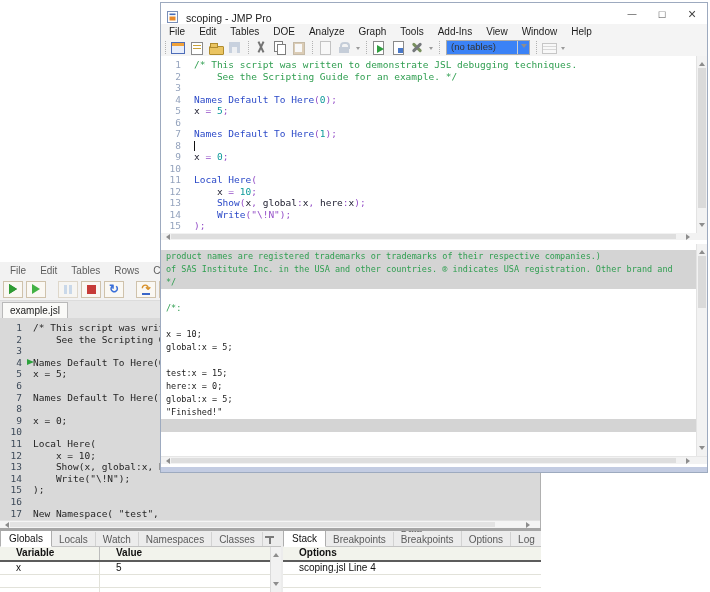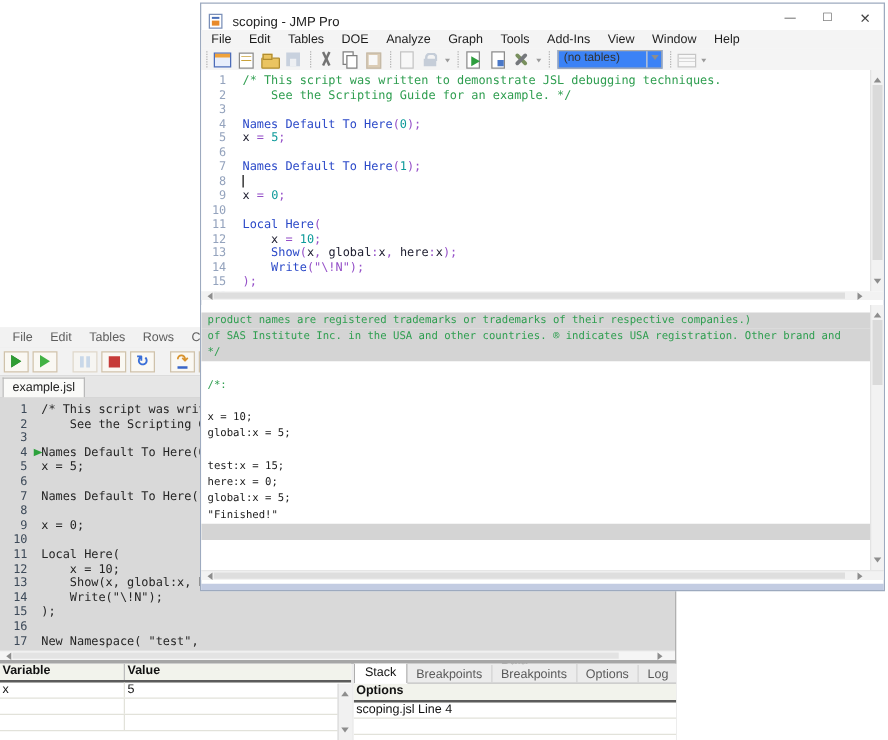--- a/index.html
+++ b/index.html
@@ -61,21 +61,21 @@
   .ptabs{height:16px;background:#ececec;display:flex;align-items:flex-end;border-bottom:1px solid #c2c2c2;
          position:relative;box-sizing:border-box}
   .ptab{font-size:10px;color:#5a5a5a;padding:2px 7px 1px;border-right:1px solid #d2d2d2;cursor:default}
   .ptab.active{background:#fff;color:#111;border:1px solid #aeaeae;border-bottom:1px solid #fff;
                margin-bottom:-1px;padding:2px 8px}
   .pin{position:absolute;right:7px;top:4px;width:9px;height:9px}
   .pin::before{content:"";position:absolute;left:0;top:1px;width:9px;height:2px;background:#7a7a7a}
   .pin::after{content:"";position:absolute;left:3.5px;top:3px;width:2px;height:6px;background:#7a7a7a}
   .phead{display:flex;height:13px;background:#f2f3ec;border-bottom:2px solid #5c5c5c;font-size:10px;
          font-weight:bold;color:#111;box-sizing:content-box}
-  .pc{padding:0 2px;box-sizing:border-box;white-space:nowrap;overflow:hidden}
+  .pc{padding:0 16px;box-sizing:border-box;white-space:nowrap;overflow:hidden}
   .lp .pc:first-child{width:100px;border-right:1px solid #bcbcbc;flex:none}
   .lp .pc:last-child{flex:1}
   .rp .pc{flex:1}
   .prow{display:flex;height:12px;border-bottom:1px solid #e2e2da;font-size:10px;color:#111}
   .prow .pc{line-height:12px}
   .lp .prow .pc:first-child{border-right:1px solid #e2e2da}
   .pscroll{position:absolute;right:0;top:16px;bottom:0;width:11px;background:#f1f1f1;
            border-left:1px solid #dadada;box-sizing:border-box}
   .pscroll .arr.up{margin-top:3px}
   .pscroll .arr.dn{position:absolute;bottom:3px;left:2px}
@@ -289,20 +289,28 @@
         </div>
       </div>
     <div class="dbg-h">
       <div class="arr lf"></div>
       <div class="thumb"></div>
       <div class="arr rt"></div>
     </div>
     <div class="splitter"></div>
 
     <div class="panel lp">
+      <div class="ptabs" id="ltabs">
+          <span class="ptab active">Globals</span>
+          <span class="ptab">Locals</span>
+          <span class="ptab">Watch</span>
+          <span class="ptab">Namespaces</span>
+          <span class="ptab">Classes</span>
+          <span class="pin"></span>
+        </div>
       <div id="ltable">
           <div class="phead">
             <span class="pc">Variable</span>
             <span class="pc">Value</span>
           </div>
           <div class="prow">
             <span class="pc">x</span>
             <span class="pc">5</span>
           </div>
           <div class="prow">

